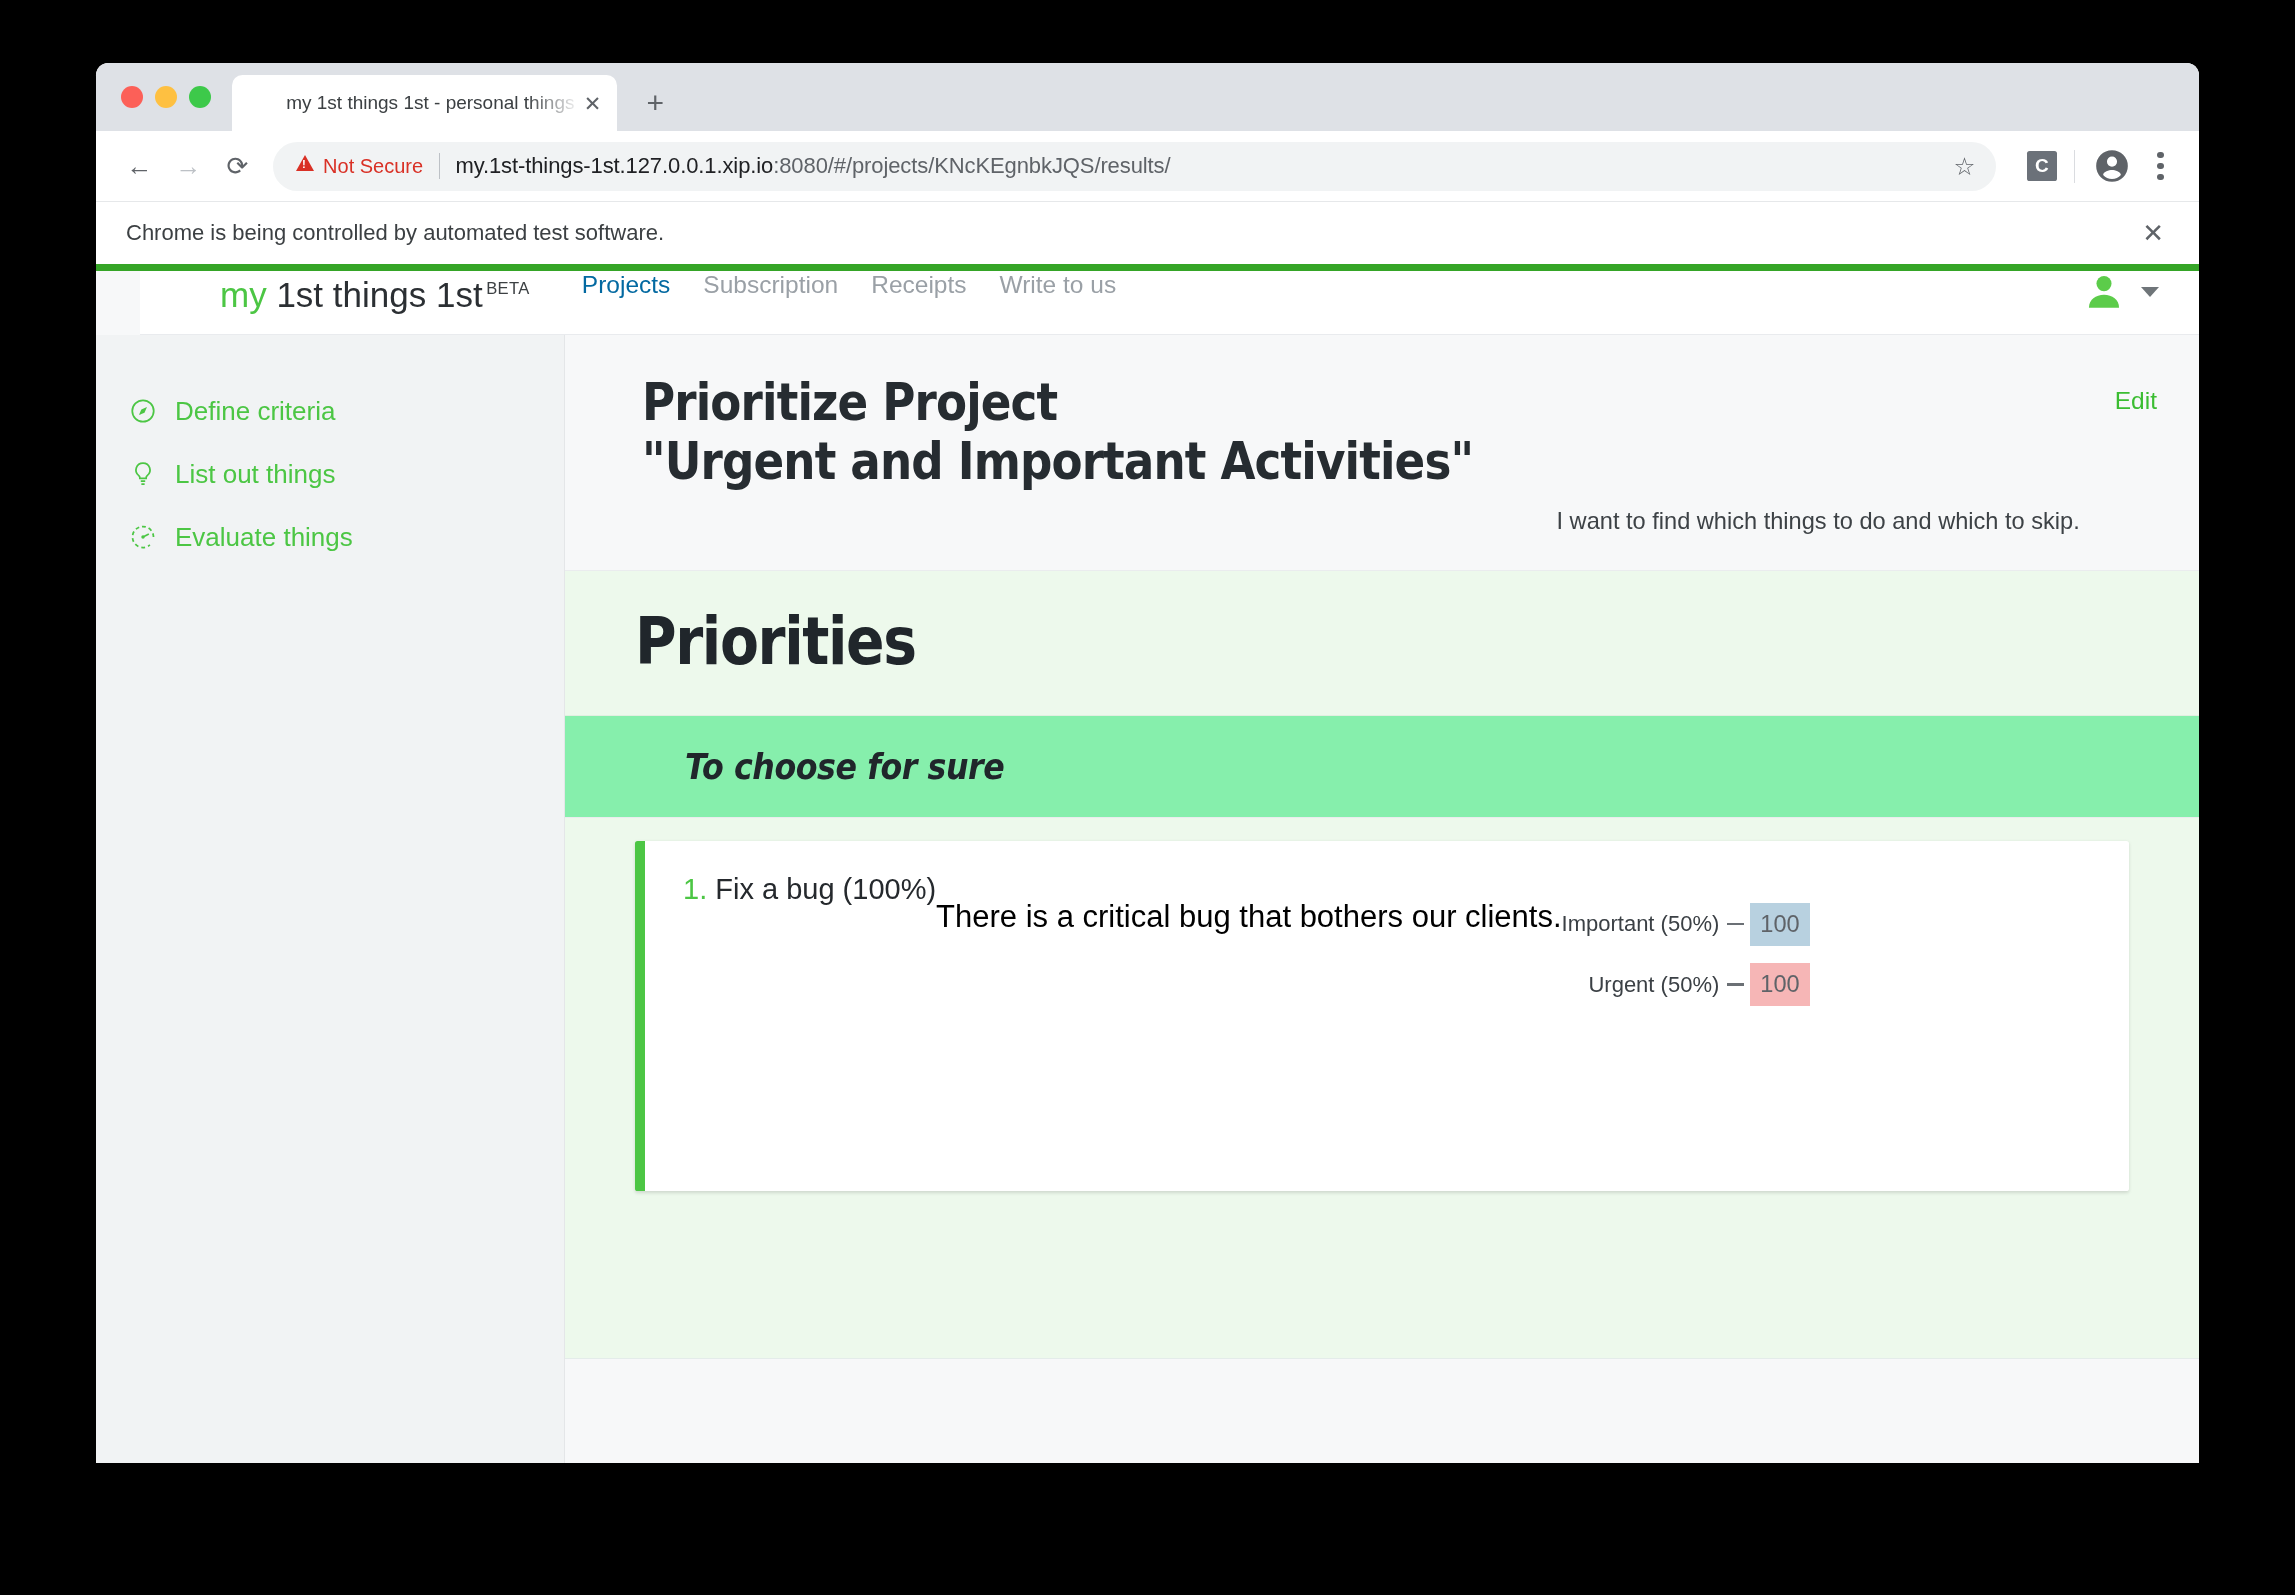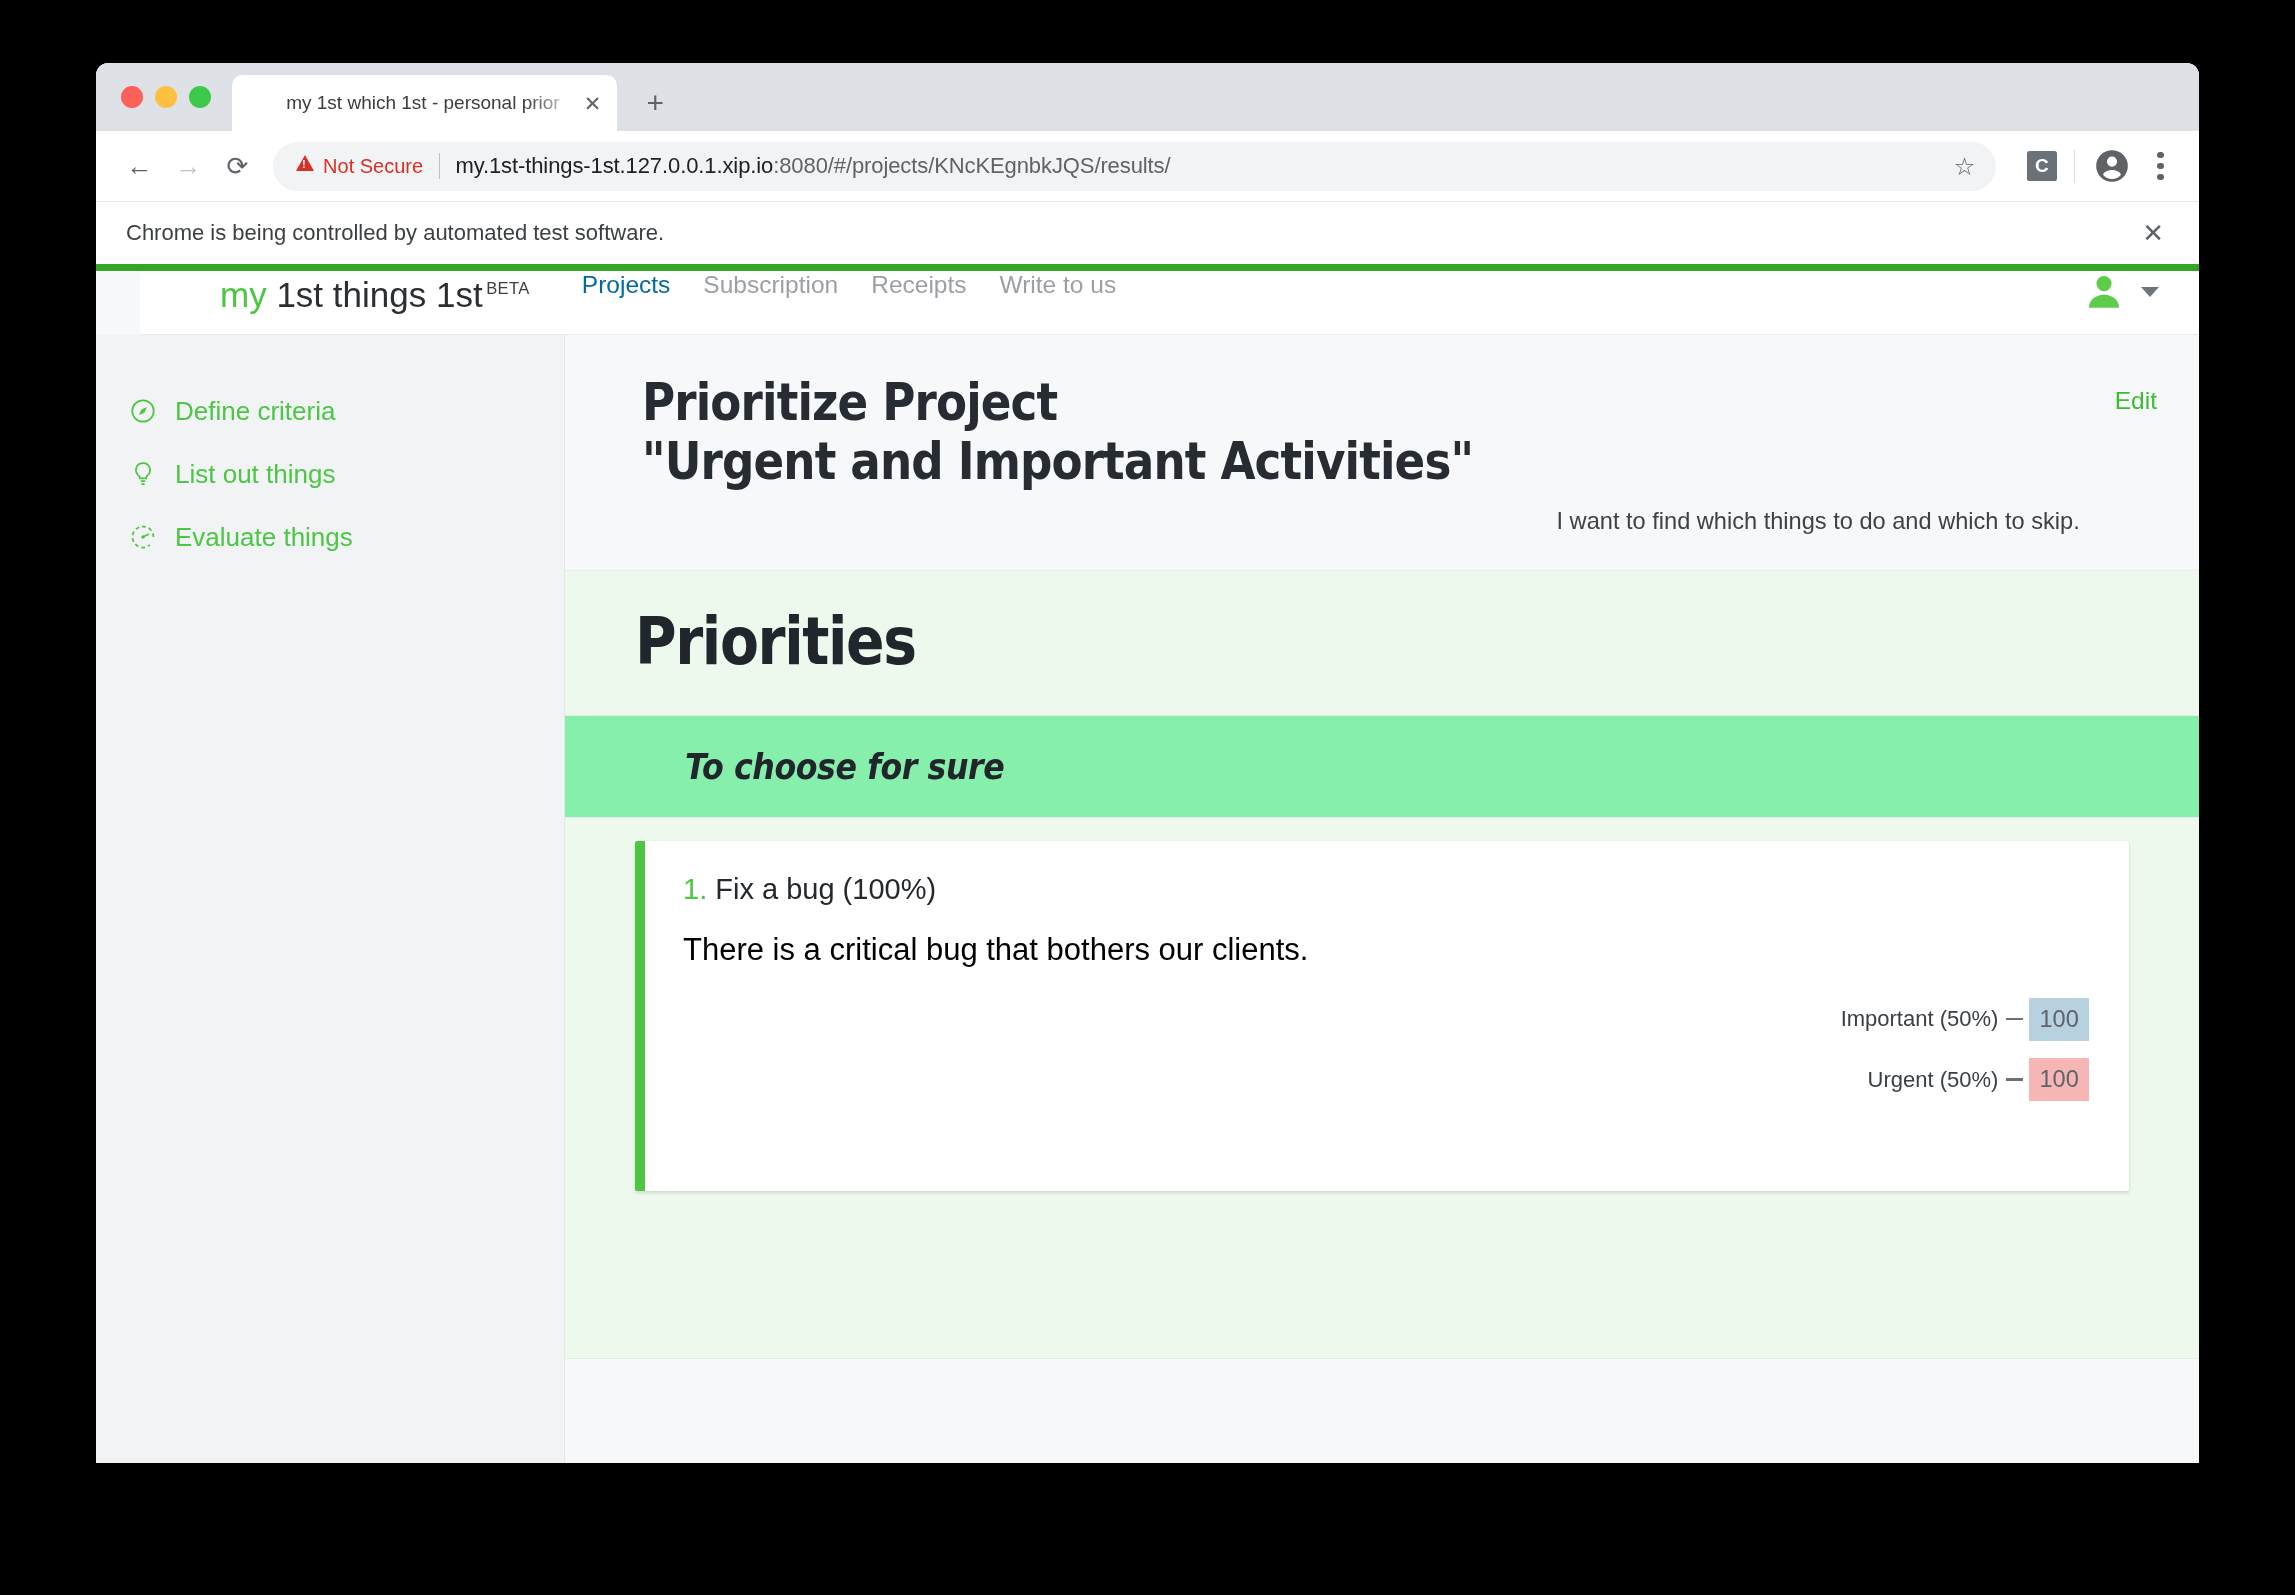--- a/index.html
+++ b/index.html
@@ -286,21 +286,21 @@
     padding: 23px 70px 0 70px;
     min-height: 0;
   }
   .result-card {
     background: #ffffff;
     border-left: 10.5px solid #4cc644;
     border-radius: 2.6px;
     box-shadow: 0 1.7px 3.5px rgba(0,0,0,0.13);
     min-height: 350px;
     padding: 31.5px 38px 26px 38px;
-    display: flex; flex-direction: column;
+    display: flex; flex-direction: row;
   }
   .rc-title { font-size: 29px; color: #25292d; }
   .rc-title .rank { color: #4cc644; }
   .rc-desc { font-size: 31px; color: #000000; margin-top: 26px; }
   .criteria-list { margin-top: 30px; margin-right: 1.7px; }
   .criterion {
     display: flex; align-items: center; justify-content: flex-end;
     margin-bottom: 17.5px;
   }
   .crit-label { font-size: 22px; color: #3b4045; white-space: nowrap; }
@@ -326,21 +326,21 @@
       <span class="tl green"></span>
     </div>
 
     <div class="tab">
       <span class="tab-favicon">
         <span class="house-logo">
           <span class="arrow-l"></span><span class="arrow-r"></span>
           <span class="bar g"></span><span class="bar y"></span><span class="bar r"></span>
         </span>
       </span>
-      <span class="tab-title">my 1st which 1st - personal prior</span>
+      <span class="tab-title">my 1st things 1st - personal things</span>
       <span class="tab-close">✕</span>
     </div>
 
     <div class="new-tab">+</div>
   </div>
 
   <div id="toolbar">
     <div class="nav-btn">←</div>
     <div class="nav-btn disabled">→</div>
     <div class="nav-btn">⟳</div>

